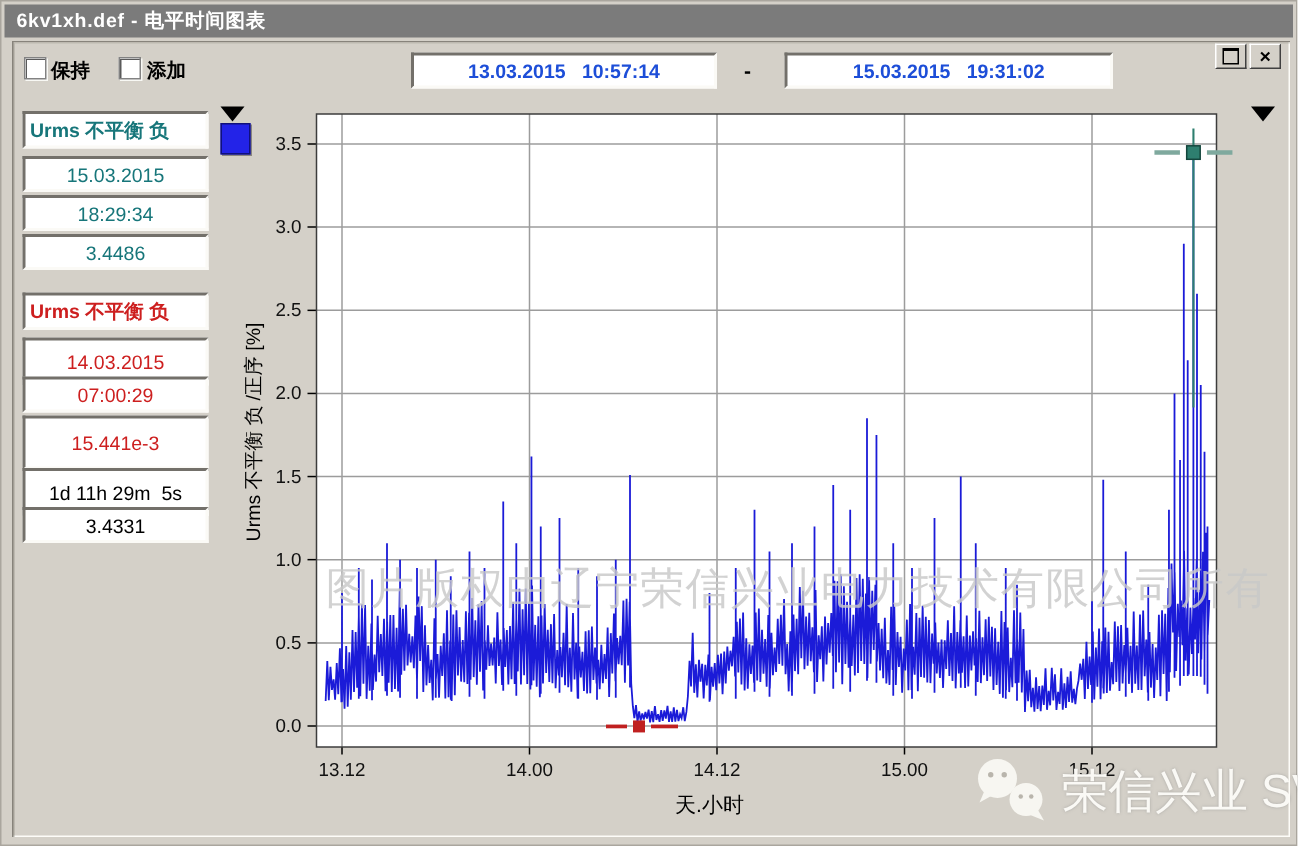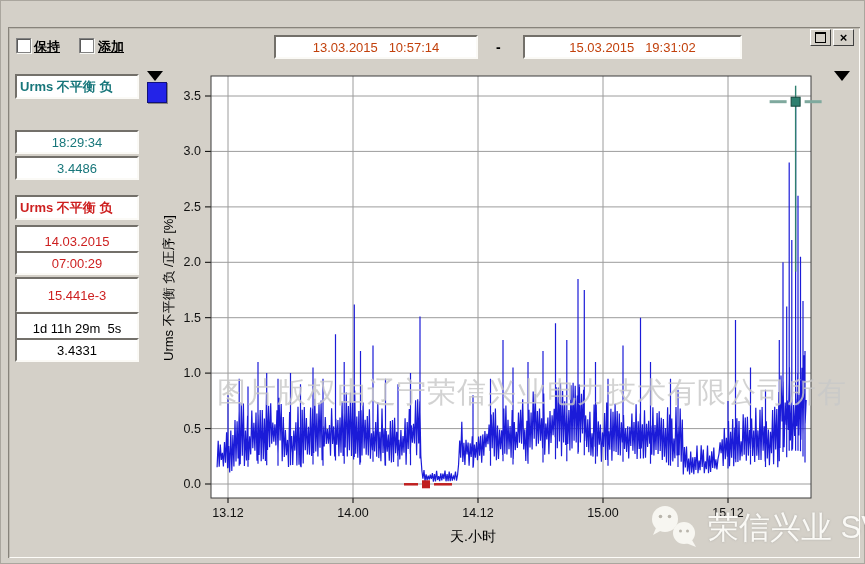--- a/index.html
+++ b/index.html
@@ -6,25 +6,25 @@
   body{width:865px;height:564px;position:relative;overflow:hidden;
        font-family:"Liberation Sans","DejaVu Sans",sans-serif;}
   .window{position:absolute;inset:0;background:#d4d0c8;border:1px solid #aaa69e;}
   .titlebar{position:absolute;left:2px;top:2px;right:2px;height:22px;background:#7b7b7b;
             display:flex;align-items:center;padding-left:8px;}
   .titlebar span{color:#ffffff;font-weight:bold;font-size:13px;letter-spacing:0.5px;white-space:pre;}
   .client-bevel{position:absolute;left:7px;top:26px;width:852px;height:531px;pointer-events:none;z-index:9;
             box-shadow:inset 1px 1px 0 #87837b, inset 2px 2px 0 rgba(135,131,123,.30), inset -1px -1px 0 #fdfcf8;}
   .checkbox{position:absolute;width:13px;height:13px;background:#fff;border:1px solid #828282;
             box-shadow:inset 1px 1px 0 #5a5a5a,1px 1px 0 #f8f8f4;cursor:pointer;}
-  .cblabel{position:absolute;font-size:13px;font-weight:700;color:#000;text-decoration:underline;}
+  .cblabel{position:absolute;font-size:13px;font-weight:700;color:#000;}
   .sunken{background:#fff;border-top:2px solid #73706a;border-left:2px solid #73706a;
           border-bottom:2px solid #fbfaf6;border-right:2px solid #fbfaf6;box-sizing:border-box;}
   .datefield{position:absolute;height:24px;font-size:13px;display:flex;align-items:center;
-             justify-content:center;white-space:pre;color:#c2410c;}
+             justify-content:center;white-space:pre;color:#1d4ed8;font-weight:bold;}
   .dash{position:absolute;font-size:14px;font-weight:bold;color:#000;}
   .winbtn{position:absolute;width:21px;height:17px;background:#d4d0c8;border-top:1px solid #fff;
           border-left:1px solid #fff;border-right:1.5px solid #404040;border-bottom:1.5px solid #404040;
           display:flex;align-items:center;justify-content:center;cursor:pointer;box-sizing:border-box;}
   .maxglyph{width:9px;height:8px;border:1px solid #000;border-top-width:2px;}
   .closeglyph{font-size:13px;font-weight:bold;line-height:1;color:#000;}
   .vbox{position:absolute;left:14px;width:124px;font-size:13px;display:flex;align-items:center;
         justify-content:center;white-space:pre;overflow:hidden;}
   .vbox.name{justify-content:flex-start;padding-left:3px;font-weight:bold;}
   .teal{color:#17767a;}
@@ -44,20 +44,23 @@
   .wechat-text{position:absolute;left:707px;top:506px;font-size:31px;color:#faf9f5;z-index:6;
           text-shadow:0 0 2px rgba(140,140,140,0.6);pointer-events:none;white-space:nowrap;}
   .wechat-logo{position:absolute;left:643px;top:500px;z-index:6;pointer-events:none;}
   svg.chart{position:absolute;left:160px;top:65px;}
 </style>
 </head>
 <body>
 
 <div class="window">
 
+  <div class="titlebar">
+    <span>6kv1xh.def - 电平时间图表</span>
+  </div>
 
   <div class="client-bevel"></div>
 
   <div class="checkbox" style="left:15px;top:37px;"></div>
   <div class="cblabel" style="left:33px;top:37px;">保持</div>
   <div class="checkbox" style="left:78px;top:37px;"></div>
   <div class="cblabel" style="left:97px;top:37px;">添加</div>
 
   <div class="datefield sunken" style="left:273px;top:34px;width:204px;">13.03.2015   10:57:14</div>
   <div class="dash" style="left:495px;top:38px;">-</div>
@@ -69,20 +72,21 @@
   <div class="winbtn" style="left:832px;top:28px;">
     <span class="closeglyph">×</span>
   </div>
 
   <div class="dropbtn" style="left:146px;top:70px;">
     <div class="tri"></div>
   </div>
   <div class="swatch"></div>
 
   <div class="vbox name sunken teal" style="top:73px;height:25px;">Urms 不平衡 负</div>
+  <div class="vbox sunken teal" style="top:103px;height:24px;">15.03.2015</div>
   <div class="vbox sunken teal" style="top:129px;height:24px;">18:29:34</div>
   <div class="vbox sunken teal" style="top:155px;height:24px;">3.4486</div>
 
   <div class="vbox name sunken red" style="top:194px;height:25px;">Urms 不平衡 负</div>
   <div class="vbox sunken red" style="top:224px;height:32px;">14.03.2015</div>
   <div class="vbox sunken red" style="top:250px;height:24px;">07:00:29</div>
   <div class="vbox sunken red" style="top:276px;height:36px;">15.441e-3</div>
 
   <div class="vbox sunken blk" style="top:311px;height:32px;">1d 11h 29m  5s</div>
   <div class="vbox sunken blk" style="top:337px;height:24px;">3.4331</div>

